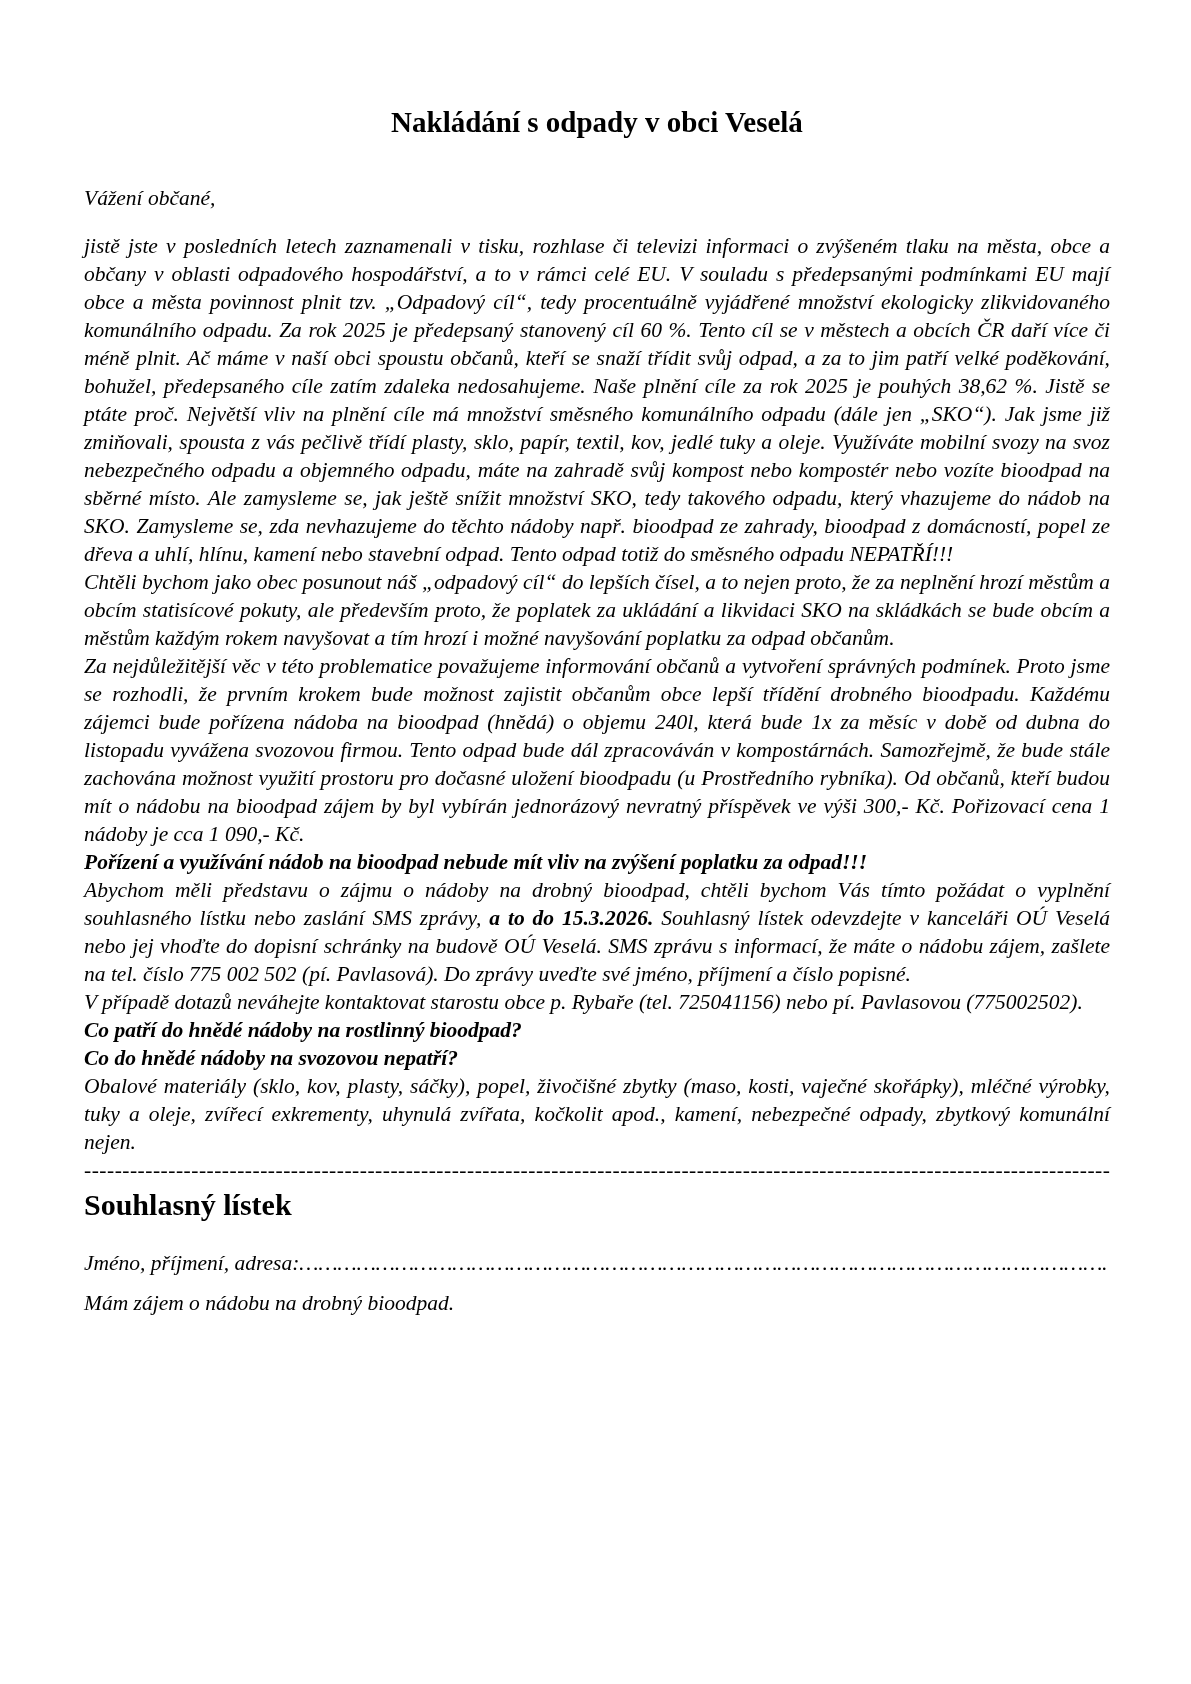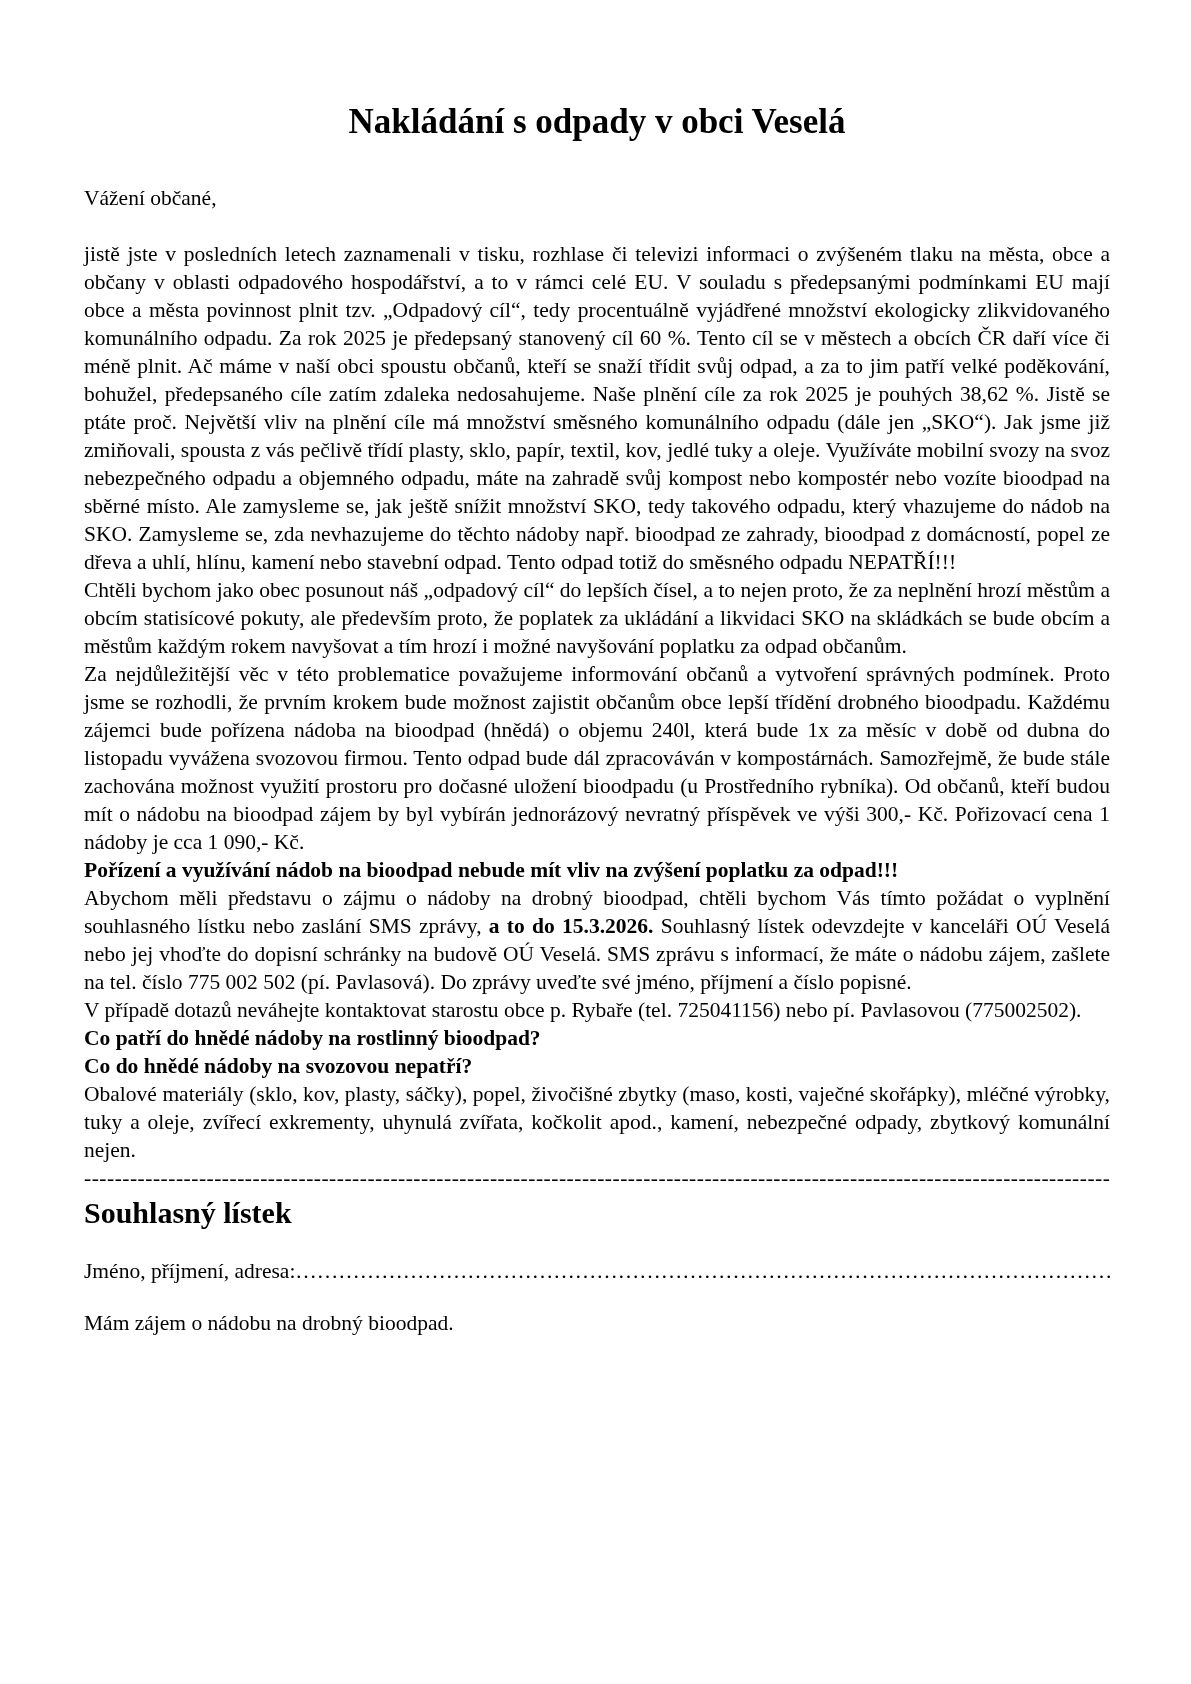--- a/index.html
+++ b/index.html
@@ -8,33 +8,34 @@
     height:1684px;
     background:#ffffff;
     color:#000000;
     font-family:"Liberation Serif","DejaVu Serif",serif;
     position:relative;
     box-sizing:border-box;
     padding:100px 81px 0 84px;
     overflow:hidden;
   }
   .title{
-    font-size:35px;
+    font-size:29px;
     font-weight:bold;
     text-align:center;
     margin:0;
     line-height:44px;
   }
   p{
     margin:0;
     font-size:21.5px;
     line-height:28px;
+    font-style:italic;
   }
   .greeting{margin-top:40px;}
-  .main{margin-top:28px;}
+  .main{margin-top:20px;}
   .just{text-align:justify;}
   .bold{font-weight:bold;}
   .section{}
   .dashline{
     font-size:21.5px;
     line-height:28px;
     white-space:nowrap;
     overflow:hidden;
     letter-spacing:0.5px;
   }
@@ -42,21 +43,21 @@
     font-size:30px;
     font-weight:bold;
     margin:2px 0 0 0;
     line-height:38px;
   }
   .name-line{
     margin-top:25px;
     white-space:nowrap;
     overflow:hidden;
   }
-  .interest-line{margin-top:24px;}
+  .interest-line{margin-top:12px;}
 </style>
 </head>
 <body>
 
 <div class="page">
 
   <h1 class="title">Nakládání s odpady v obci Veselá</h1>
 
   <p class="greeting">Vážení občané,</p>
 

